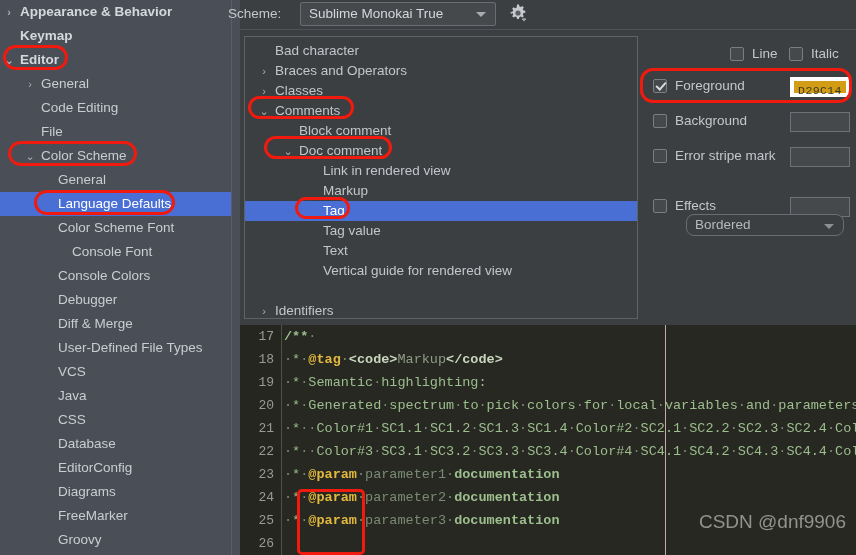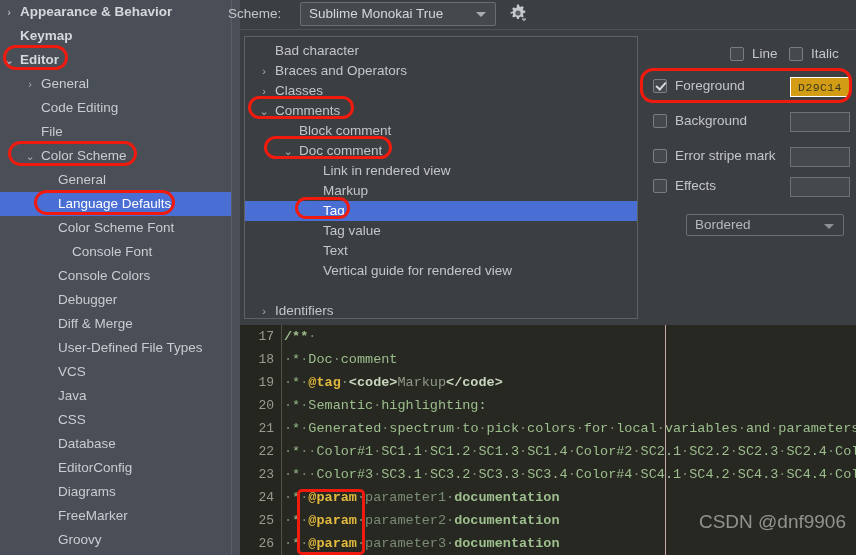--- a/index.html
+++ b/index.html
@@ -134,34 +134,34 @@
     white-space: nowrap;
   }
   .swatch {
     position: absolute;
     width: 60px; height: 20px;
     background: #45494C;
     border: 1px solid #6E7276;
   }
   #fg-swatch {
     background: #D29C14;
-    border: 1px solid #ffffff;
+    border: 4px solid #ffffff;
     color: #3A3A20;
     font-family: "Liberation Mono", monospace;
     font-size: 11.5px;
     text-align: center;
     line-height: 20px;
     letter-spacing: 0.4px;
   }
   #effect-combo {
     position: absolute; left: 40px; top: 178px;
     width: 158px; height: 22px;
     background: #3C3F41;
     border: 1px solid #6A6E72;
-    border-radius: 2px;
+    border-radius: 8px;
   }
   #effect-combo-text {
     position: absolute; left: 8px; top: 2px;
     font-size: 13.5px; color: #B6B9BD;
   }
   #effect-combo-arrow {
     position: absolute; right: 9px; top: 9px;
     width: 0; height: 0;
     border-left: 5px solid transparent;
     border-right: 5px solid transparent;
@@ -403,21 +403,21 @@
       <span class="cb-label">Background</span>
       <span class="swatch" style="left:137px; top:1px;"></span>
     </div>
 
     <div class="cb-row" style="left:7px; top:110px; width:200px;">
       <span class="cbox" id="cb-err"></span>
       <span class="cb-label">Error stripe mark</span>
       <span class="swatch" style="left:137px; top:1px;"></span>
     </div>
 
-    <div class="cb-row" style="left:7px; top:140px; width:200px;">
+    <div class="cb-row" style="left:7px; top:160px; width:200px;">
       <span class="cbox" id="cb-eff"></span>
       <span class="cb-label">Effects</span>
       <span class="swatch" style="left:137px; top:1px;"></span>
     </div>
 
     <div id="effect-combo">
       <span id="effect-combo-text">Bordered</span>
       <span id="effect-combo-arrow"></span>
     </div>
   </div>
@@ -430,21 +430,20 @@
         <div class="gline">20</div>
         <div class="gline">21</div>
         <div class="gline">22</div>
         <div class="gline">23</div>
         <div class="gline">24</div>
         <div class="gline">25</div>
         <div class="gline">26</div>
       </div>
     <div id="code">
         <div class="cline"><span class="tok-b">/**</span><span class="tok-dim">·</span></div>
-        <div class="cline"><span class="tok-dim">·</span>*<span class="tok-dim">·</span>Doc<span class="tok-dim">·</span>comment</div>
         <div class="cline"><span class="tok-dim">·</span>*<span class="tok-dim">·</span><span class="tok-gold">@tag</span><span class="tok-dim">·</span><span class="tok-tag">&lt;code&gt;</span><span class="tok-grey">Markup</span><span class="tok-tag">&lt;/code&gt;</span></div>
         <div class="cline"><span class="tok-dim">·</span>*<span class="tok-dim">·</span>Semantic<span class="tok-dim">·</span>highlighting:</div>
         <div class="cline"><span class="tok-dim">·</span>*<span class="tok-dim">·</span>Generated<span class="tok-dim">·</span>spectrum<span class="tok-dim">·</span>to<span class="tok-dim">·</span>pick<span class="tok-dim">·</span>colors<span class="tok-dim">·</span>for<span class="tok-dim">·</span>local<span class="tok-dim">·</span>variables<span class="tok-dim">·</span>and<span class="tok-dim">·</span>parameters:</div>
         <div class="cline"><span class="tok-dim">·</span>*<span class="tok-dim">·</span><span class="tok-dim">·</span>Color#1<span class="tok-dim">·</span>SC1.1<span class="tok-dim">·</span>SC1.2<span class="tok-dim">·</span>SC1.3<span class="tok-dim">·</span>SC1.4<span class="tok-dim">·</span>Color#2<span class="tok-dim">·</span>SC2.1<span class="tok-dim">·</span>SC2.2<span class="tok-dim">·</span>SC2.3<span class="tok-dim">·</span>SC2.4<span class="tok-dim">·</span>Color#5</div>
         <div class="cline"><span class="tok-dim">·</span>*<span class="tok-dim">·</span><span class="tok-dim">·</span>Color#3<span class="tok-dim">·</span>SC3.1<span class="tok-dim">·</span>SC3.2<span class="tok-dim">·</span>SC3.3<span class="tok-dim">·</span>SC3.4<span class="tok-dim">·</span>Color#4<span class="tok-dim">·</span>SC4.1<span class="tok-dim">·</span>SC4.2<span class="tok-dim">·</span>SC4.3<span class="tok-dim">·</span>SC4.4<span class="tok-dim">·</span>Color#6</div>
         <div class="cline"><span class="tok-dim">·</span>*<span class="tok-dim">·</span><span class="tok-gold">@param</span><span class="tok-dim">·</span><span class="tok-dim">parameter1</span><span class="tok-dim">·</span><span class="tok-b">documentation</span></div>
         <div class="cline"><span class="tok-dim">·</span>*<span class="tok-dim">·</span><span class="tok-gold">@param</span><span class="tok-dim">·</span><span class="tok-dim">parameter2</span><span class="tok-dim">·</span><span class="tok-b">documentation</span></div>
         <div class="cline"><span class="tok-dim">·</span>*<span class="tok-dim">·</span><span class="tok-gold">@param</span><span class="tok-dim">·</span><span class="tok-dim">parameter3</span><span class="tok-dim">·</span><span class="tok-b">documentation</span></div>
       </div>
     <div id="margin-guide"></div>

